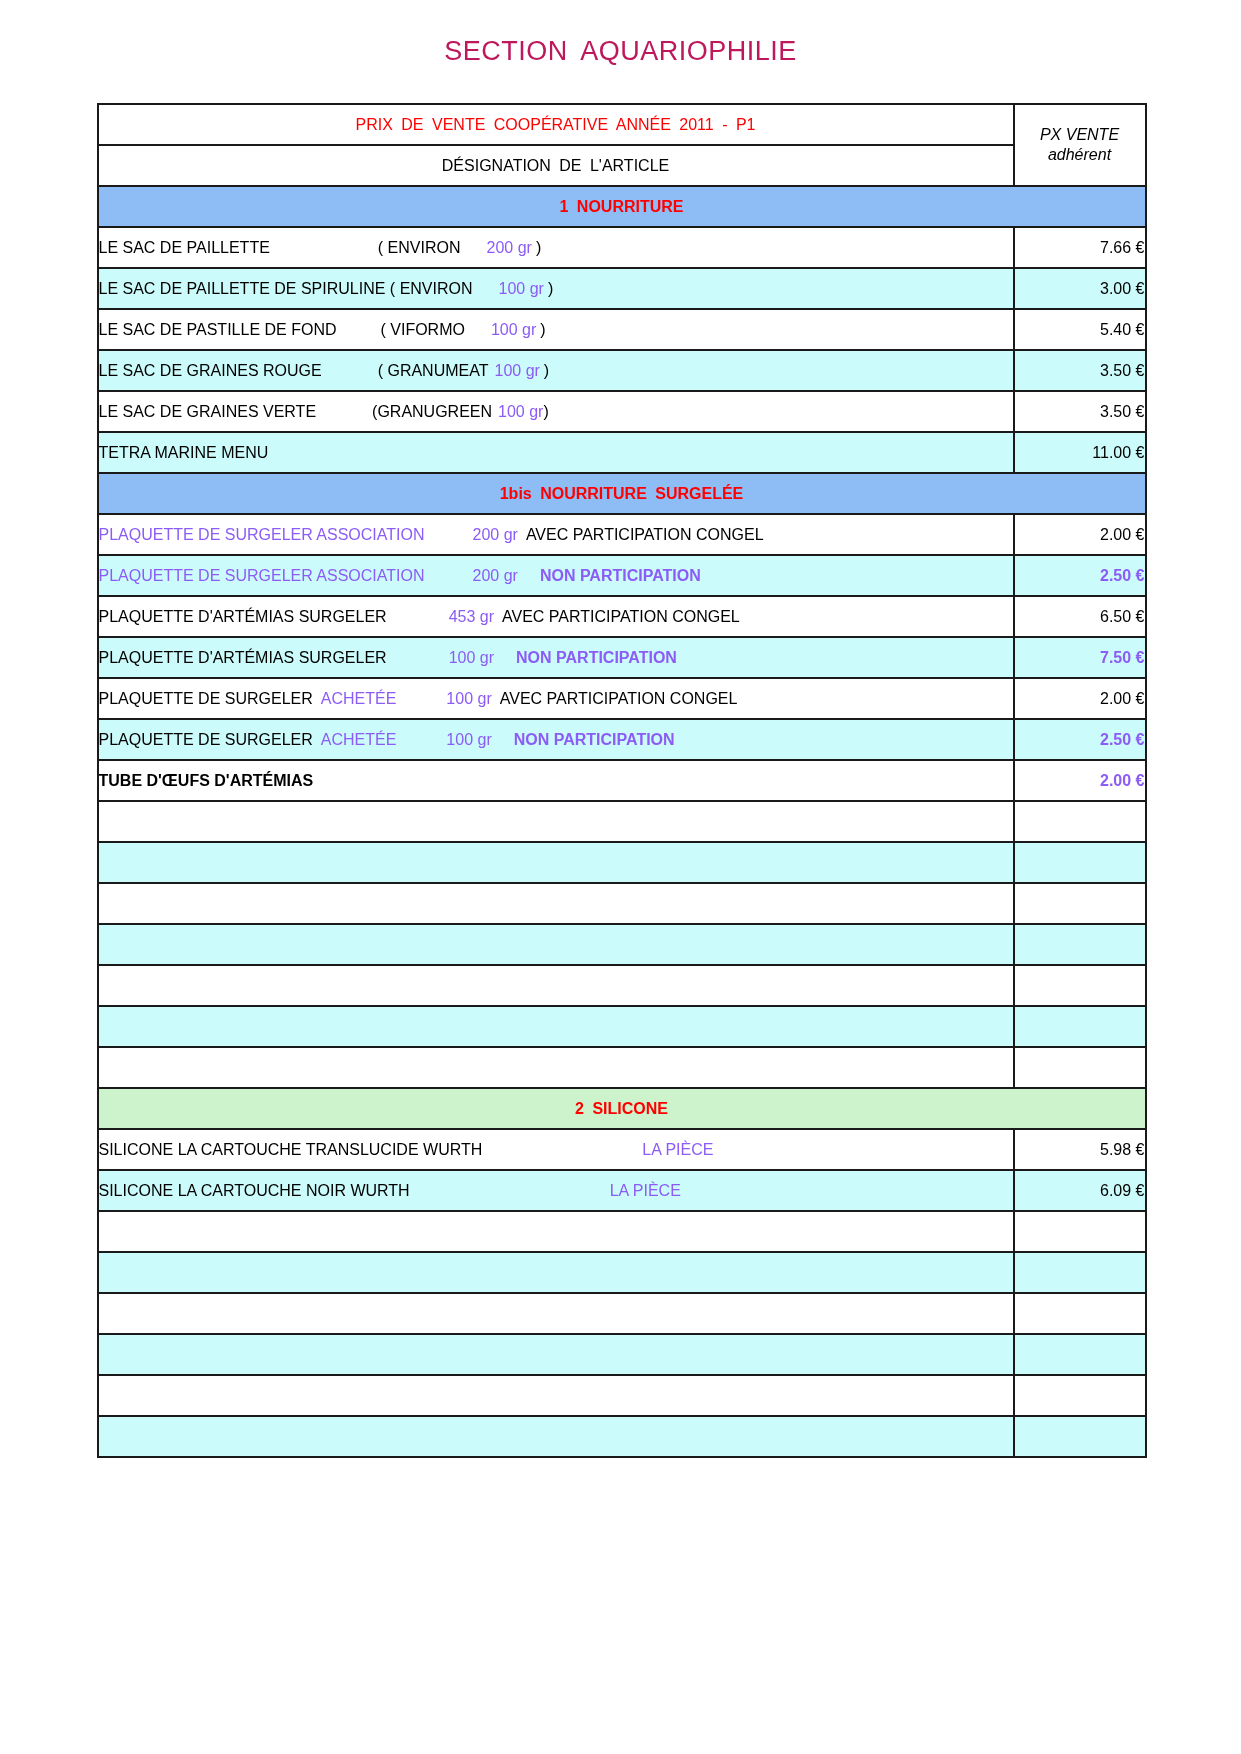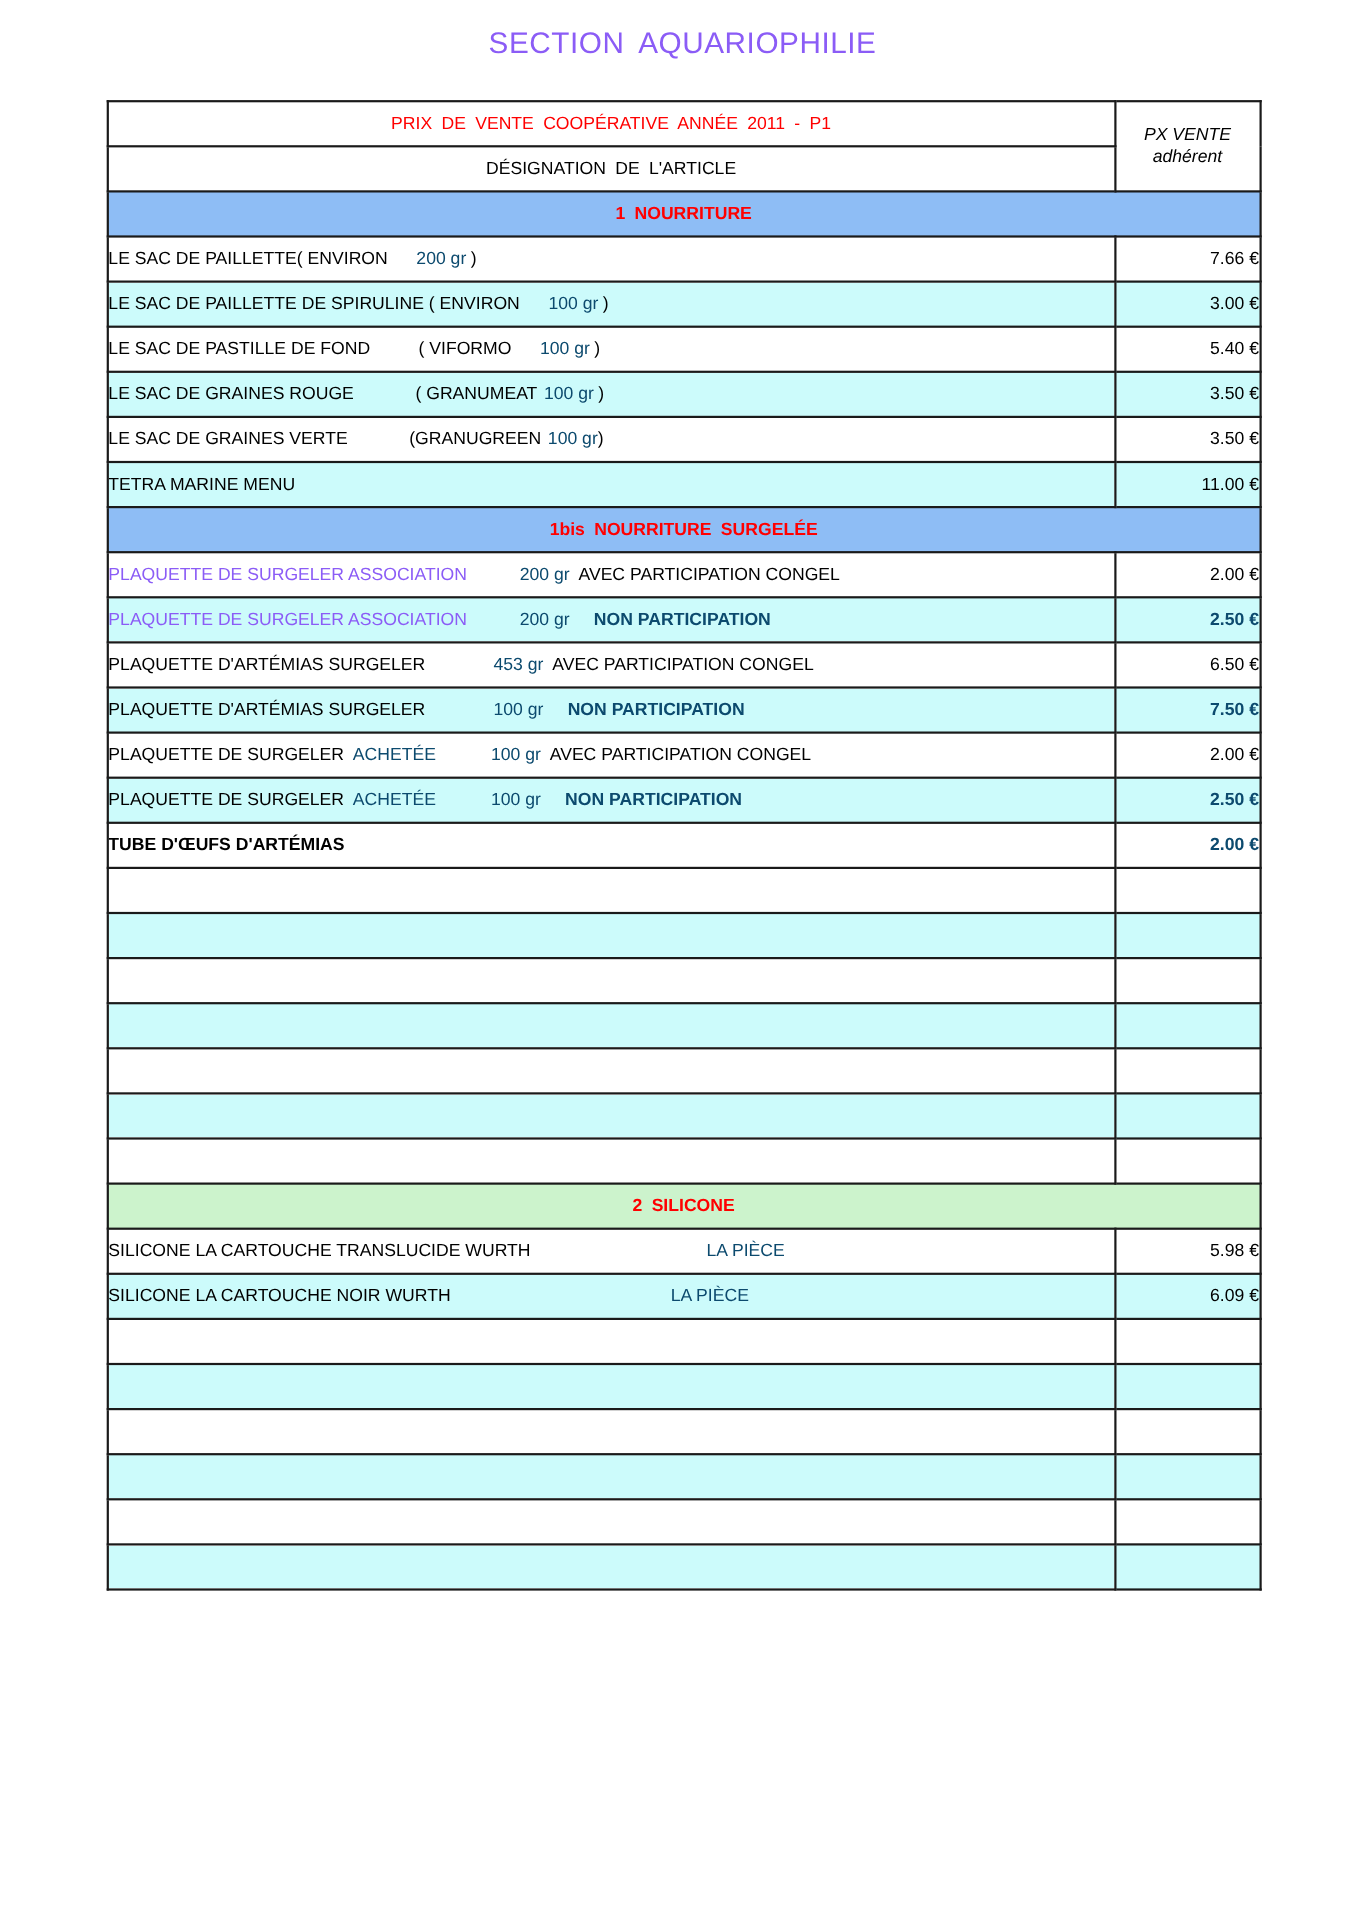--- a/index.html
+++ b/index.html
@@ -21,22 +21,22 @@
     height: 1754px;
     box-sizing: border-box;
     padding: 0;
   }
 
   
   .doc-title {
     text-align: center;
     font-size: 27px;
     letter-spacing: 0.5px;
-    color: #8b5cf6;
-    margin: 4px;
+    color: #be185d;
+    margin: 16px;
     padding-top: 20px;
     font-weight: normal;
     word-spacing: 6px;
   }
 
   
   .table-wrap {
     margin: 0 auto;
     width: 1048px;
     margin-top: 36px;
@@ -107,21 +107,21 @@
     overflow: hidden;
     font-size: 16px;
   }
   td.price {
     text-align: right;
     padding-right: 9px;
     font-size: 15.5px;
     white-space: nowrap;
   }
 
-  .red { color: #0c4a6e; }
+  .red { color: #8b5cf6; }
   .blue { color: #8b5cf6; }
   .bold { font-weight: bold; }
 
   td.empty { height: 41px; }
 </style>
 </head>
 <body>
 
 <div class="page">
 
@@ -141,21 +141,21 @@
               <div>adhérent</div>
             </td>
           </tr>
           <tr>
             <td class="hdr-sub">DÉSIGNATION   DE  L'ARTICLE</td>
           </tr>
           <tr>
             <td class="sec-band" colspan="2" style="background: rgb(142, 189, 245); margin-top: 43px;">1  NOURRITURE</td>
           </tr>
           <tr class="row-white">
-            <td class="desc"><span>LE  SAC  DE  PAILLETTE</span><span style="">( ENVIRON</span><span class="red" style="margin-left: 26px;">200 gr</span><span style="margin-left: 4px;">)</span></td>
+            <td class="desc"><span>LE  SAC  DE  PAILLETTE</span><span style="margin-left: 108px;">( ENVIRON</span><span class="red" style="margin-left: 26px;">200 gr</span><span style="margin-left: 4px;">)</span></td>
             <td class="price">7.66 €</td>
           </tr>
           <tr class="row-cyan">
             <td class="desc"><span>LE SAC  DE  PAILLETTE  DE  SPIRULINE  ( ENVIRON</span><span class="red" style="margin-left: 26px;">100 gr</span><span style="margin-left: 4px;">)</span></td>
             <td class="price">3.00 €</td>
           </tr>
           <tr class="row-white">
             <td class="desc"><span>LE  SAC  DE  PASTILLE  DE  FOND</span><span style="margin-left: 44px;">( VIFORMO</span><span class="red" style="margin-left: 26px;">100 gr</span><span style="margin-left: 4px;">)</span></td>
             <td class="price">5.40 €</td>
           </tr>

